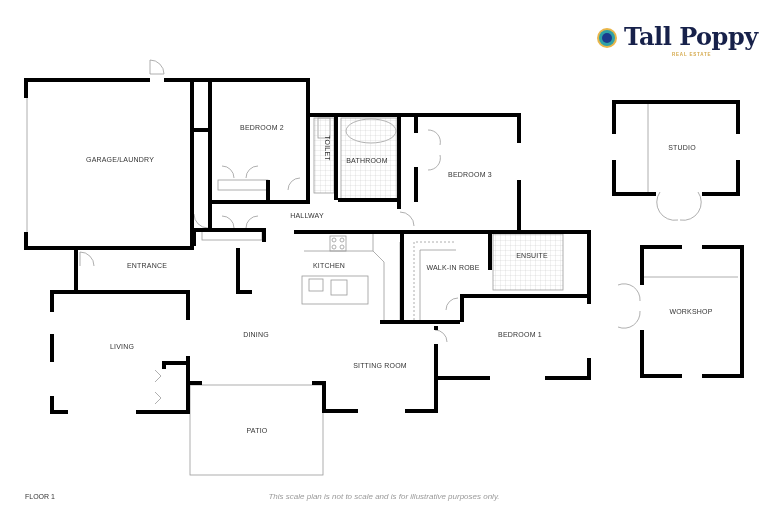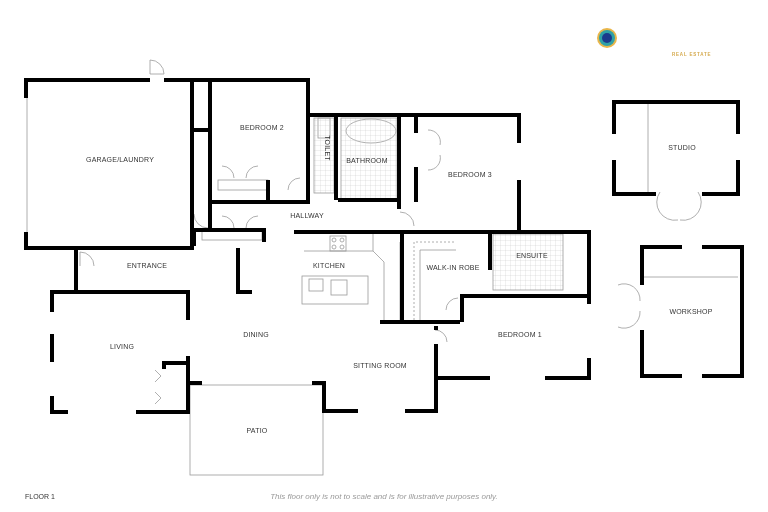--- a/index.html
+++ b/index.html
@@ -186,17 +186,18 @@
     <text class="room-label" x="682" y="150" text-anchor="middle">STUDIO</text>
     <text class="room-label" x="691" y="314" text-anchor="middle">WORKSHOP</text>
   </g>
 </svg>
 
 <div class="logo">
   <div class="logo-mark">
     <div class="teal"></div>
       <div class="navy"></div>
   </div>
+  <div class="logo-name">Tall Poppy</div>
   <div class="logo-sub">REAL ESTATE</div>
 </div>
 
 <div class="floor-label">FLOOR 1</div>
-<div class="disclaimer">This floor only is not to scale and is for illustrative purposes only.</div>
+<div class="disclaimer">This scale plan is not to scale and is for illustrative purposes only.</div>
 
 </body></html>

